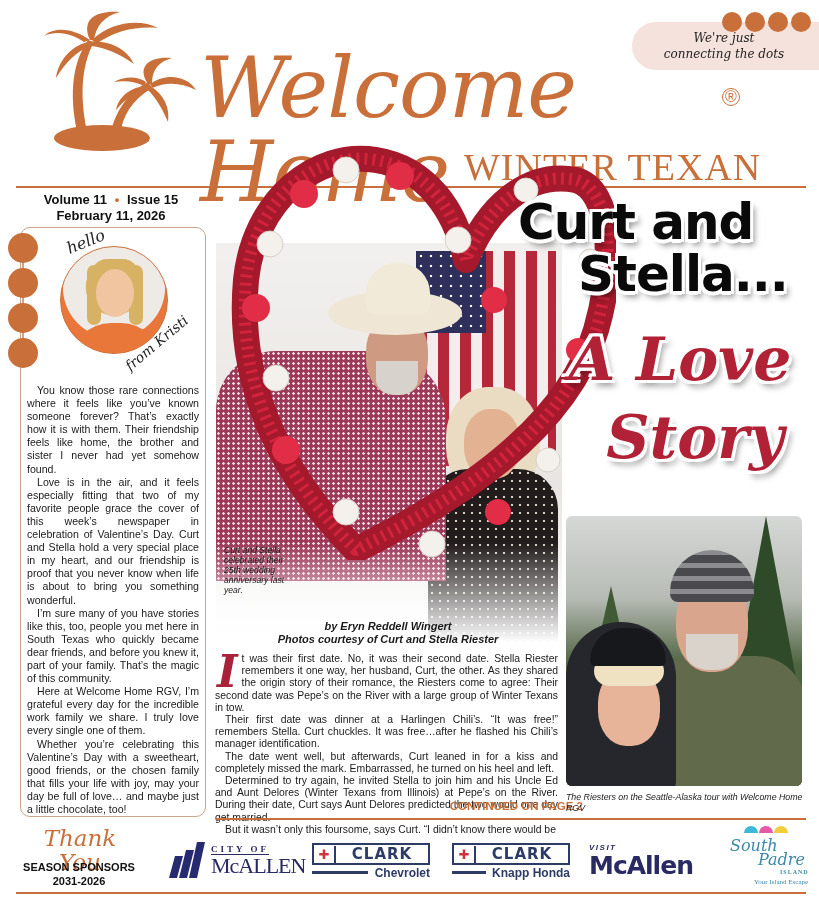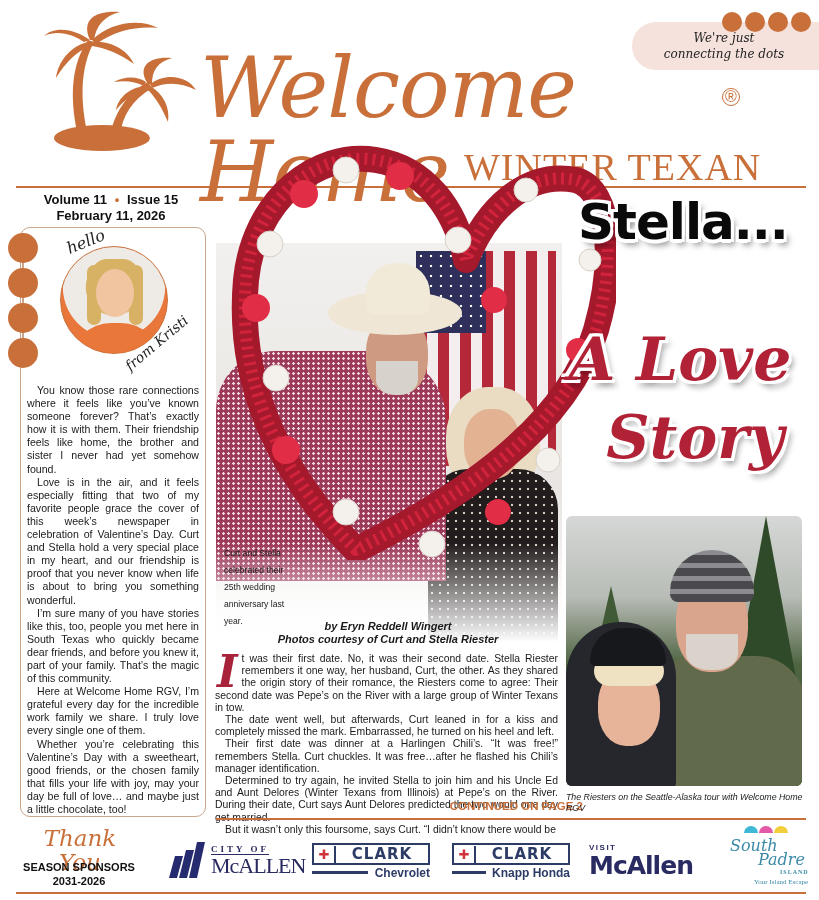--- a/index.html
+++ b/index.html
@@ -98,21 +98,21 @@
   .woman-face { position: absolute; left: 248px; top: 166px; width: 56px; height: 70px; border-radius: 45%; background: #e3b293; }
   .woman-dress { position: absolute; left: 212px; top: 226px; width: 130px; height: 200px; border-radius: 40px 40px 0 0;
     background: radial-gradient(circle, #d6cfc2 1px, transparent 1.6px) 0 0/8px 8px, #221c1c; }
   .fade-bottom { position: absolute; left: 0; top: 300px; width: 346px; height: 110px;
     background: linear-gradient(rgba(255,255,255,0), #ffffff 90%); }
 
   .wreath { position: absolute; left: 226px; top: 140px; width: 390px; height: 420px; pointer-events: none; }
 
   .photo-caption {
     position: absolute; left: 224px; top: 545px; width: 74px;
-    font-size: 8.6px; line-height: 17px; color: #1a1a1a;
+    font-style: italic; font-size: 8.6px; line-height: 10px; color: #1a1a1a;
   }
 
   
   .headline-1 {
     position: absolute; left: 518px; top: 196px; width: 300px;
     font-family: "DejaVu Sans", sans-serif; font-weight: bold; font-size: 50px; line-height: 52px;
     color: #0a0a0a; letter-spacing: -1px;
     text-shadow: -3px -3px 0 #fff, 3px -3px 0 #fff, -3px 3px 0 #fff, 3px 3px 0 #fff, 0 4px 0 #fff, 4px 6px 6px rgba(0,0,0,0.45);
   }
   .headline-1 .line2 { display: block; padding-left: 60px; }
@@ -184,21 +184,21 @@
   .clark { width: 118px; height: 36px; top: 843px; }
   .clark-box { position:absolute; left:0; top:0; width:118px; height:22px; border:2.5px solid #2d3c67; display:flex; align-items:center; }
   .clark-logo { width:22px; height:17px; border-right:2px solid #2d3c67; display:flex; align-items:center; justify-content:center; color:#d0343a; font-weight:bold; font-size:13px; }
   .clark-word { flex:1; text-align:center; font-family:"DejaVu Sans",sans-serif; font-weight:bold; font-size:15px; color:#2d3c67; letter-spacing:1px; }
   .clark-sub { position:absolute; right:0; top:23px; font-weight:bold; font-size:12px; color:#2d3c67; }
   .clark-line { position:absolute; left:0; top:28px; height:3px; background:#2d3c67; }
   .clark1 { left: 312px; } .clark1 .clark-line { width:56px; }
   .clark2 { left: 452px; } .clark2 .clark-line { width:34px; }
 
   .visit-mcallen { left: 589px; top: 843px; width: 130px; height: 40px; }
-  .visit-mcallen .visit { position:absolute; left:0; top:0; font-weight:bold; font-size:8px; letter-spacing:1.5px; color:#2a2a62; }
+  .visit-mcallen .visit { position:absolute; left:0; top:0; font-weight:bold; font-size:8px; letter-spacing:1.5px; color:#2a2a62;font-style:italic; }
   .visit-mcallen .name { position:absolute; left:0; top:9px; font-family:"DejaVu Sans",sans-serif; font-weight:bold; font-size:25px; line-height:28px; color:#2a2a62; letter-spacing:-1px; }
 
   .spi { left: 728px; top: 826px; width: 80px; height: 62px; }
   .spi .umbrellas { position:absolute; left:16px; top:0; display:flex; gap:1px; }
   .spi .umb { width:14px; height:7px; border-radius:7px 7px 0 0; }
   .spi .script1 { position:absolute; left:2px; top:10px; font-family:"DejaVu Serif",serif; font-style:italic; font-size:16px; color:#3c8aa8; }
   .spi .script2 { position:absolute; left:30px; top:24px; font-family:"DejaVu Serif",serif; font-style:italic; font-size:16px; color:#3c8aa8; }
   .spi .island { position:absolute; left:52px; top:43px; font-family:"Liberation Serif",serif; font-weight:bold; font-size:6px; letter-spacing:1px; color:#3c8aa8; }
   .spi .escape { position:absolute; left:0; top:52px; font-family:"Liberation Serif",serif; font-size:7px; color:#3c8aa8; white-space:nowrap;margin-left:26px; }
 </style>
@@ -311,36 +311,37 @@
     <circle cx="60" cy="310" r="14"></circle>
     <circle cx="268" cy="160" r="13"></circle>
     <circle cx="352" cy="210" r="12"></circle>
     <circle cx="272" cy="372" r="13"></circle>
   </g>
 </svg>
 
 <div class="photo-caption">Curt and Stella celebrated their 25th wedding anniversary last year.</div>
 
 <div class="headline-1">
+  <span>Curt and</span>
   <span class="line2">Stella...</span>
 </div>
 <div class="headline-2">
   <div>A Love</div>
   <div style="padding-left:30px;">Story</div>
 </div>
 
 <div class="byline">
   <div>by Eryn Reddell Wingert</div>
   <div>Photos courtesy of Curt and Stella Riester</div>
 </div>
 
 <div class="article">
   <p class="first"><span class="dropcap">I</span><span>t was their first date. No, it was their second date. Stella Riester remembers it one way, her husband, Curt, the other. As they shared the origin story of their romance, the Riesters come to agree: Their second date was Pepe’s on the River with a large group of Winter Texans in tow.</span></p>
+  <p>Their first date was dinner at a Harlingen Chili’s. “It was free!” remembers Stella. Curt chuckles. It was free…after he flashed his Chili’s manager identification.</p>
   <p>The date went well, but afterwards, Curt leaned in for a kiss and completely missed the mark. Embarrassed, he turned on his heel and left.</p>
-  <p>Their first date was dinner at a Harlingen Chili’s. “It was free!” remembers Stella. Curt chuckles. It was free…after he flashed his Chili’s manager identification.</p>
   <p>Determined to try again, he invited Stella to join him and his Uncle Ed and Aunt Delores (Winter Texans from Illinois) at Pepe’s on the River. During their date, Curt says Aunt Delores predicted the two would one day get married.</p>
   <p>But it wasn’t only this foursome, says Curt. “I didn’t know there would be</p>
 </div>
 <div class="continued">CONTINUED ON PAGE 2</div>
 
 <div class="photo2">
   <div class="p2-tree1"></div>
   <div class="p2-tree2"></div>
   <div class="p2-man-jacket"></div>
   <div class="p2-man-face"></div>

